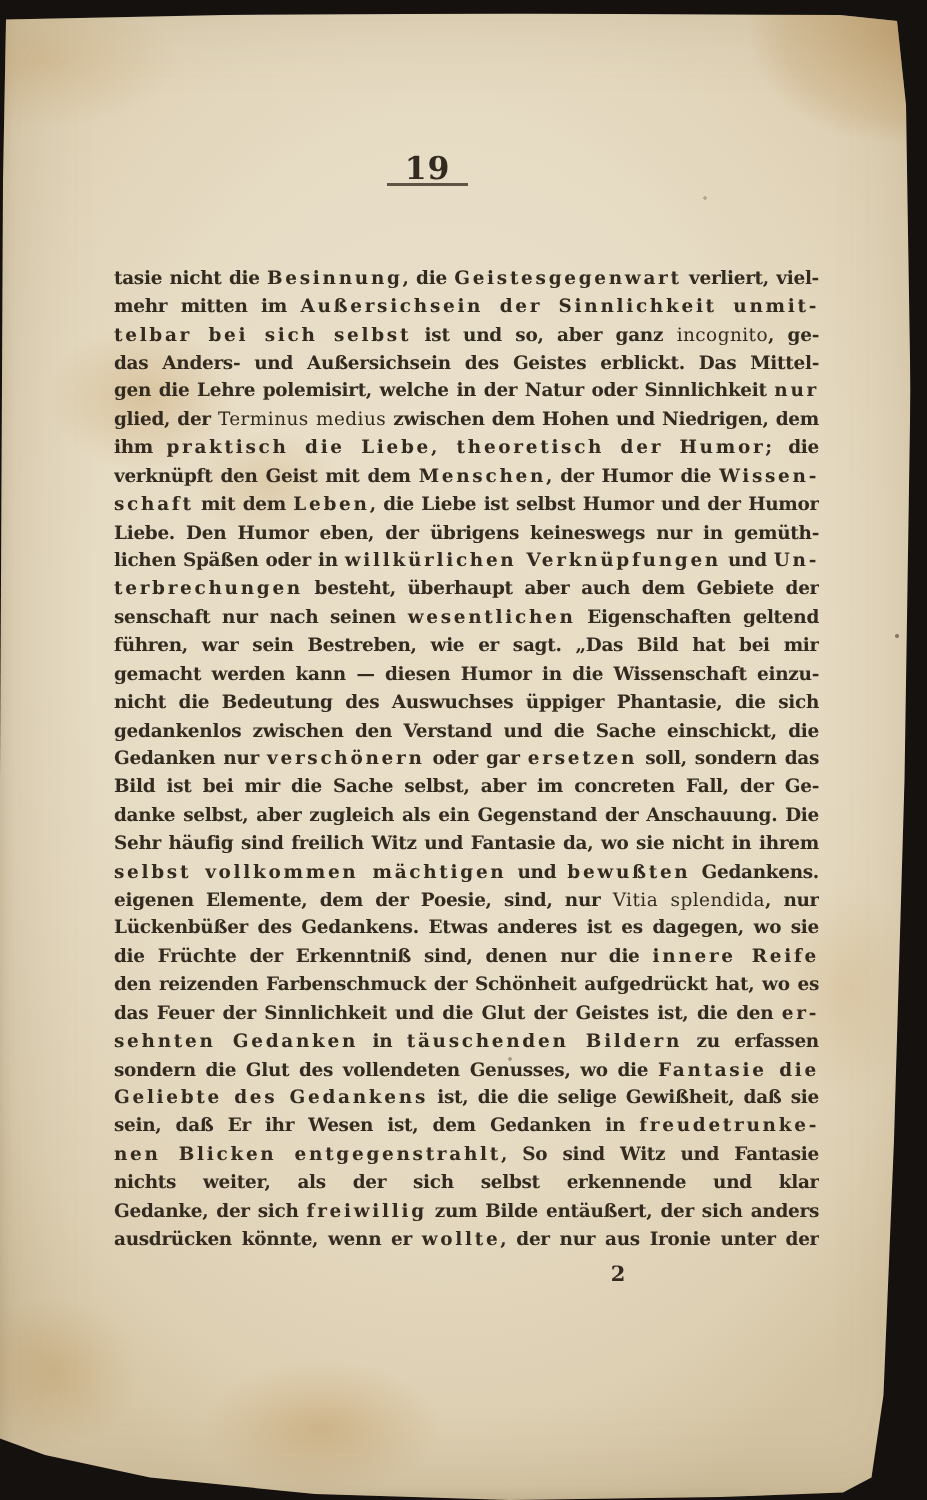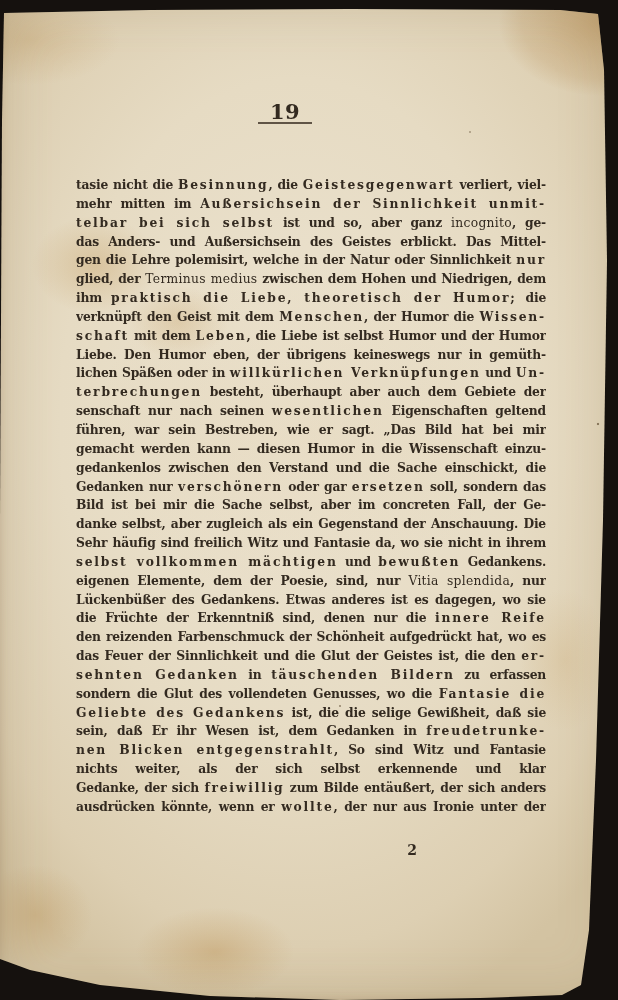--- a/index.html
+++ b/index.html
@@ -80,20 +80,21 @@
         <div class="line"><span>glied, der </span><span class="ant">Terminus medius</span><span> zwischen dem Hohen und Niedrigen, dem</span></div>
         <div class="line"><span>ihm </span><span class="sp">praktisch die Liebe, theoretisch der Humor;</span><span> die Liebe</span></div>
         <div class="line"><span>verknüpft den Geist mit dem </span><span class="sp">Menschen</span><span>, der Humor die </span><span class="sp">Wissen-</span></div>
         <div class="line"><span class="sp">schaft</span><span> mit dem </span><span class="sp">Leben</span><span>, die Liebe ist selbst Humor und der Humor</span></div>
         <div class="line"><span>Liebe. Den Humor eben, der übrigens keineswegs nur in gemüth-</span></div>
         <div class="line"><span>lichen Späßen oder in </span><span class="sp">willkürlichen Verknüpfungen</span><span> und </span><span class="sp">Un-</span></div>
         <div class="line"><span class="sp">terbrechungen</span><span> besteht, überhaupt aber auch dem Gebiete der Wis-</span></div>
         <div class="line"><span>senschaft nur nach seinen </span><span class="sp">wesentlichen</span><span> Eigenschaften geltend</span></div>
         <div class="line"><span>führen, war sein Bestreben, wie er sagt. „Das Bild hat bei mir</span></div>
         <div class="line"><span>gemacht werden kann — diesen Humor in die Wissenschaft einzu-</span></div>
+        <div class="line"><span>nicht die Bedeutung des Auswuchses üppiger Phantasie, die sich</span></div>
         <div class="line"><span>gedankenlos zwischen den Verstand und die Sache einschickt, die den</span></div>
         <div class="line"><span>Gedanken nur </span><span class="sp">verschönern</span><span> oder gar </span><span class="sp">ersetzen</span><span> soll, sondern das</span></div>
         <div class="line"><span>Bild ist bei mir die Sache selbst, aber im concreten Fall, der Ge-</span></div>
         <div class="line"><span>danke selbst, aber zugleich als ein Gegenstand der Anschauung. Die</span></div>
         <div class="line"><span>Sehr häufig sind freilich Witz und Fantasie da, wo sie nicht in ihrem</span></div>
         <div class="line"><span class="sp">selbst vollkommen mächtigen</span><span> und </span><span class="sp">bewußten</span><span> Gedankens.</span></div>
         <div class="line"><span>eigenen Elemente, dem der Poesie, sind, nur </span><span class="ant">Vitia splendida</span><span>, nur</span></div>
         <div class="line"><span>Lückenbüßer des Gedankens. Etwas anderes ist es dagegen, wo sie</span></div>
         <div class="line"><span>die Früchte der Erkenntniß sind, denen nur die </span><span class="sp">innere Reife</span></div>
         <div class="line"><span>den reizenden Farbenschmuck der Schönheit aufgedrückt hat, wo es nicht</span></div>

